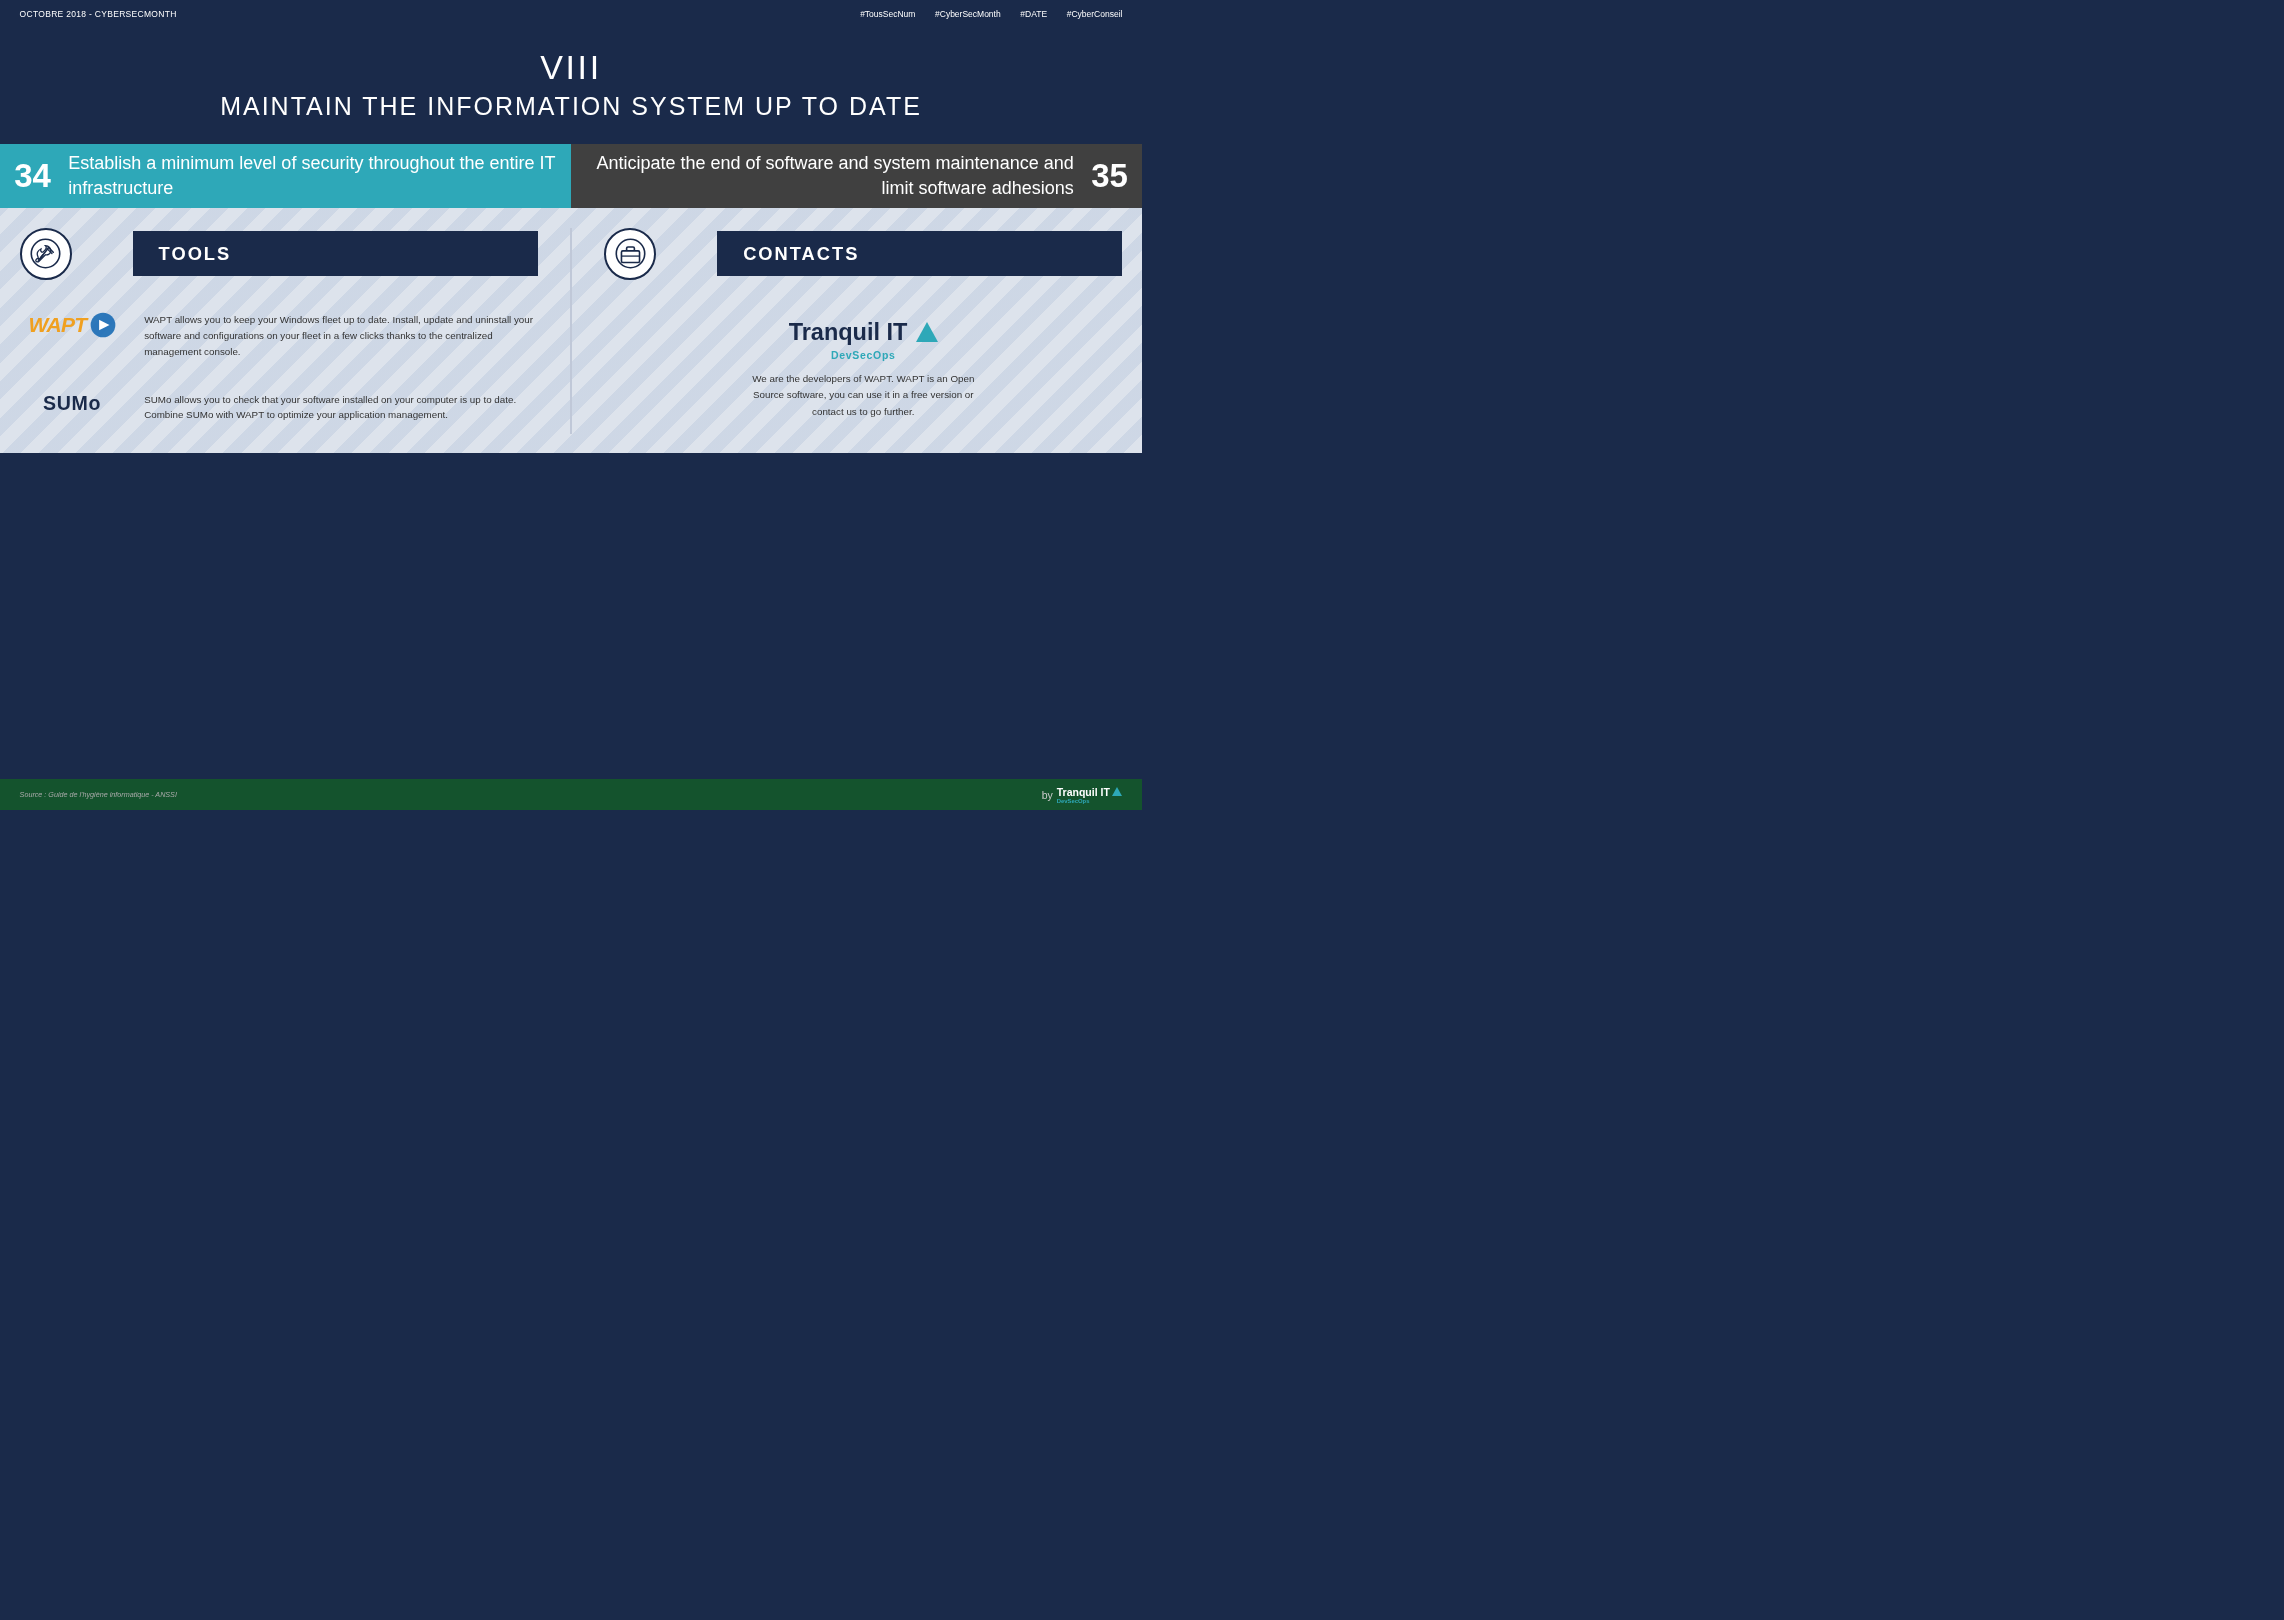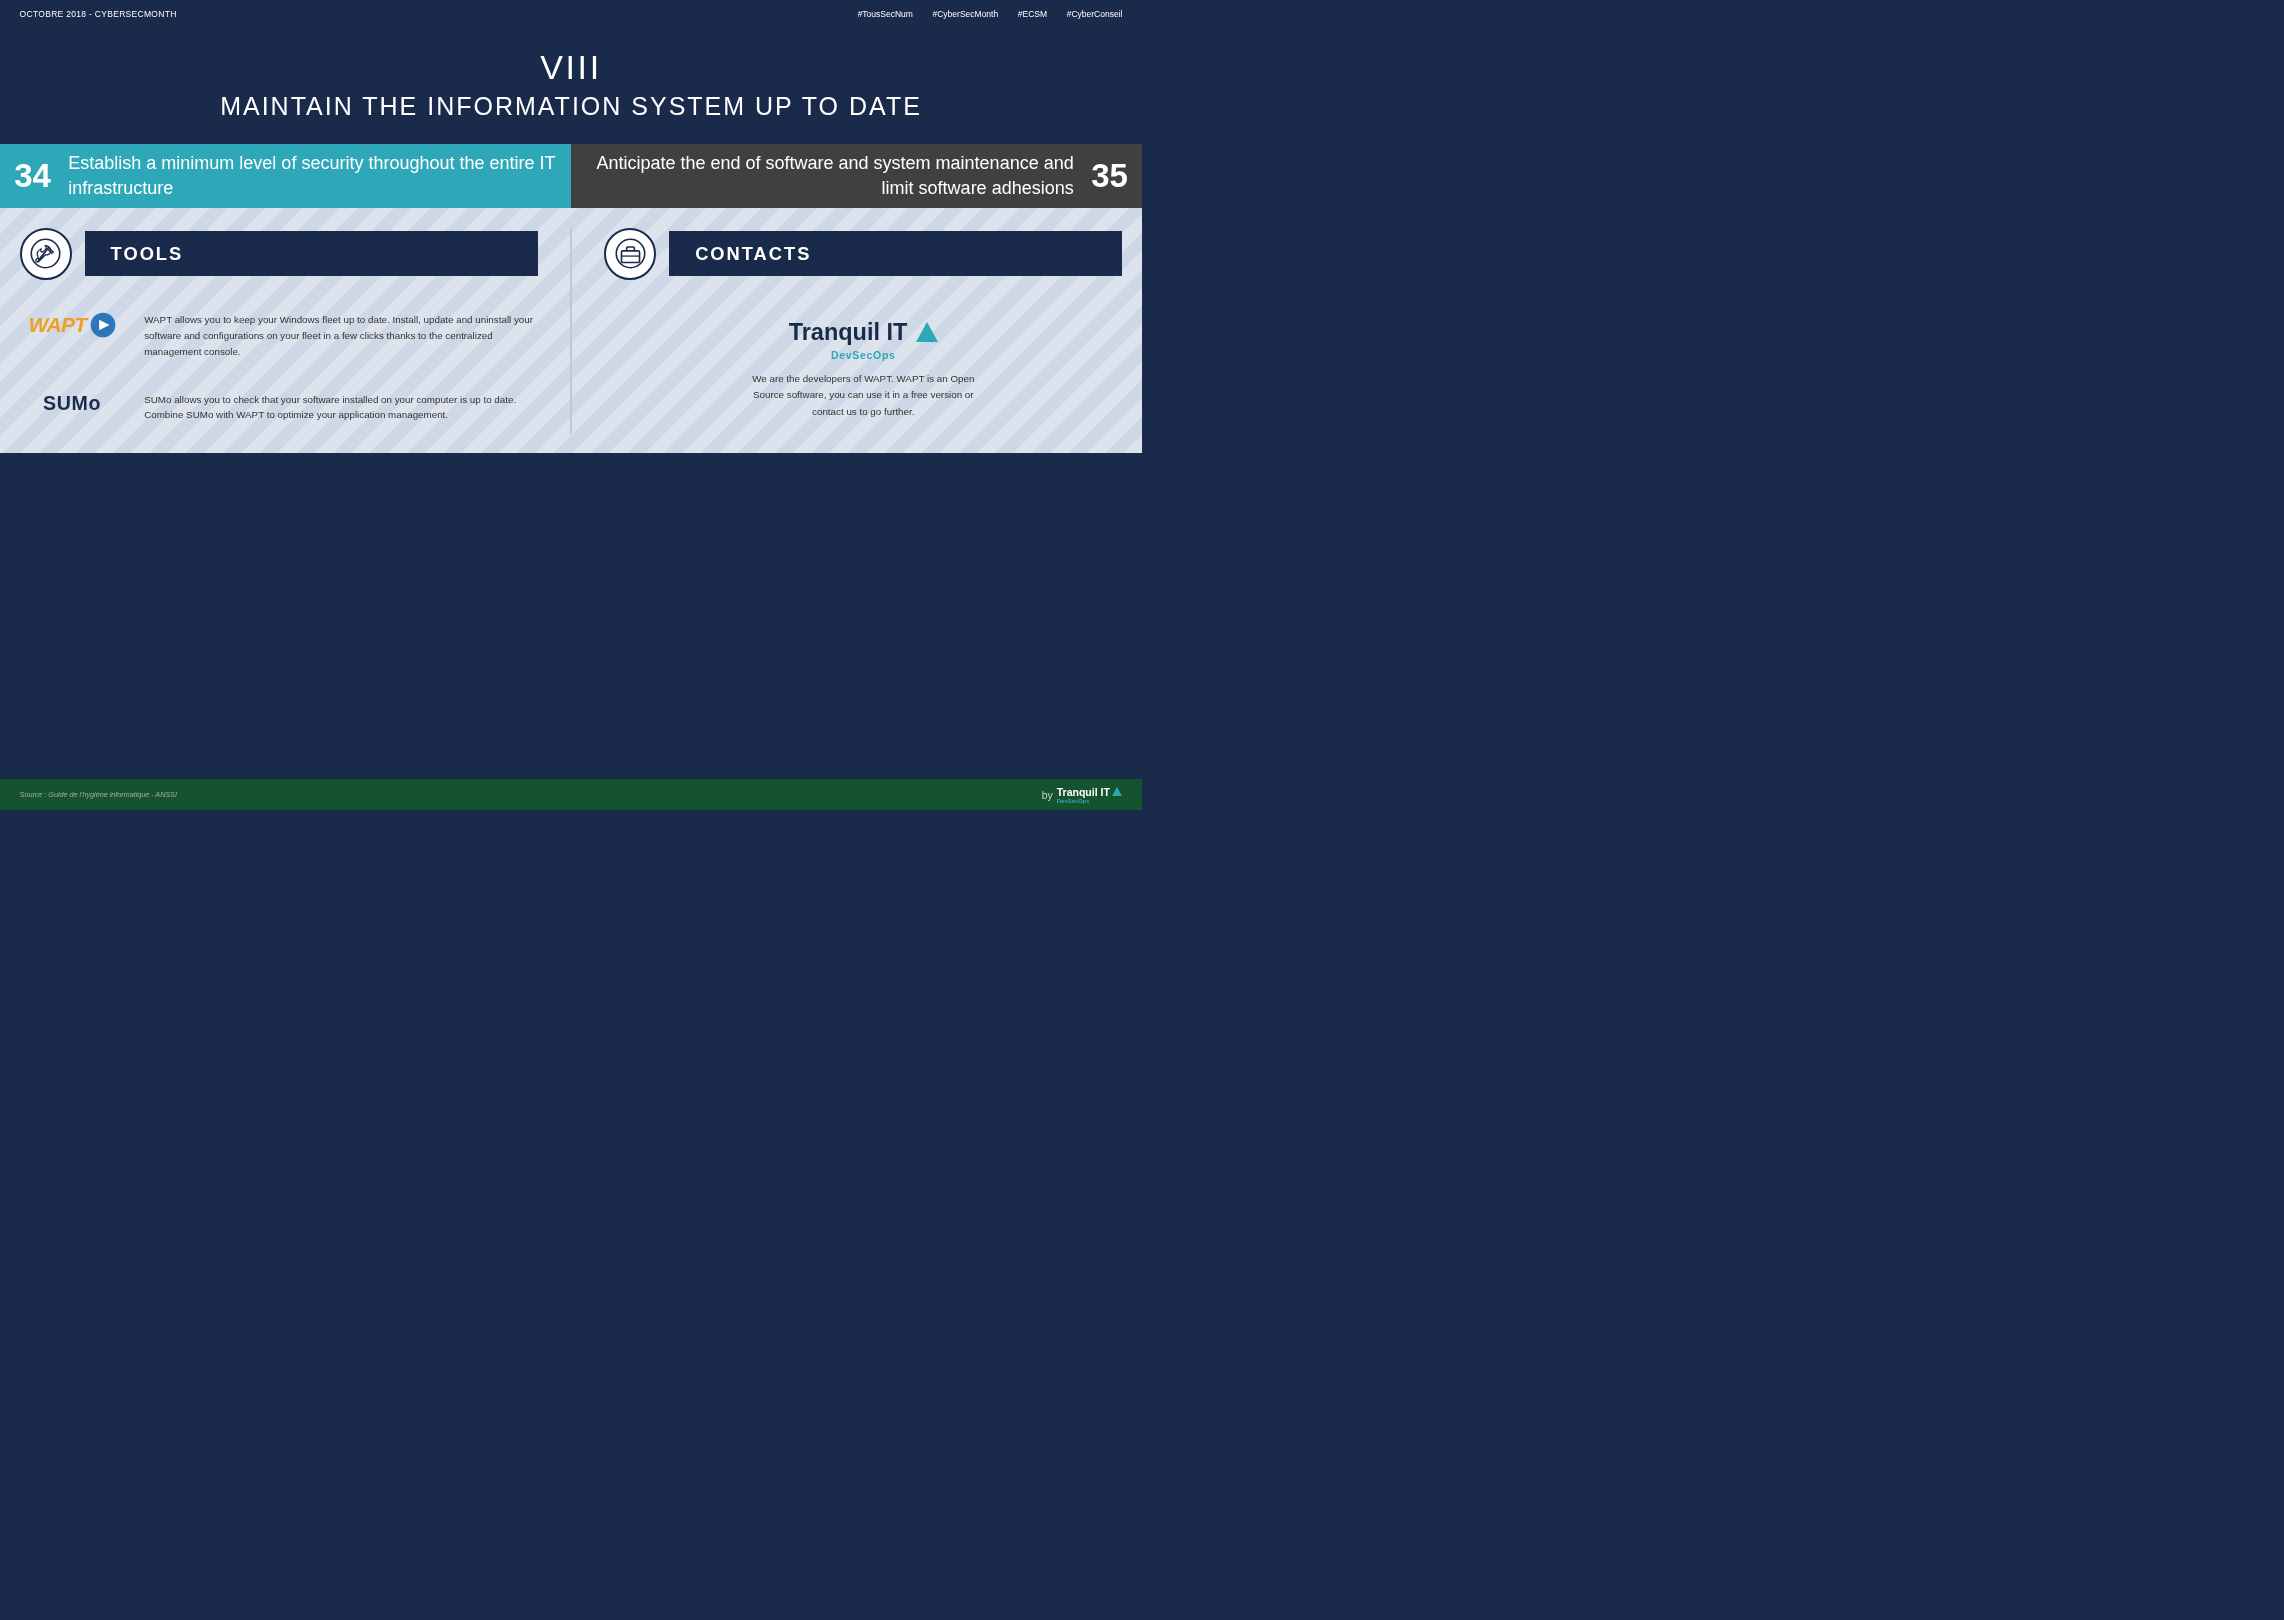--- a/index.html
+++ b/index.html
@@ -155,20 +155,21 @@
       height: 31px;
     }
     .section-title-bar {
       background: #1a2a4a;
       color: white;
       font-size: 18.3px;
       font-weight: 700;
       letter-spacing: 2px;
       padding: 11.8px 26px;
       flex: 1;
+      margin-left: 48px;
     }
 
     
     .tool-entry {
       display: flex;
       align-items: flex-start;
       gap: 19.6px;
       padding: 6.5px 0;
     }
     .tool-logo {
@@ -317,21 +318,21 @@
 </head>
 <body>
 
 <div class="page-wrapper">
 
   <div class="top-bar">
     <span class="top-bar-left">OCTOBRE 2018 - CYBERSECMONTH</span>
     <div class="top-bar-right">
       <span>#TousSecNum</span>
       <span>#CyberSecMonth</span>
-      <span>#ECSM</span>
+      <span>#DATE</span>
       <span>#CyberConseil</span>
     </div>
   </div>
 
   <div class="title-section">
     <div class="roman-numeral">VIII</div>
     <div class="main-title">MAINTAIN THE INFORMATION SYSTEM UP TO DATE</div>
   </div>
 
   <div class="cards-row">

